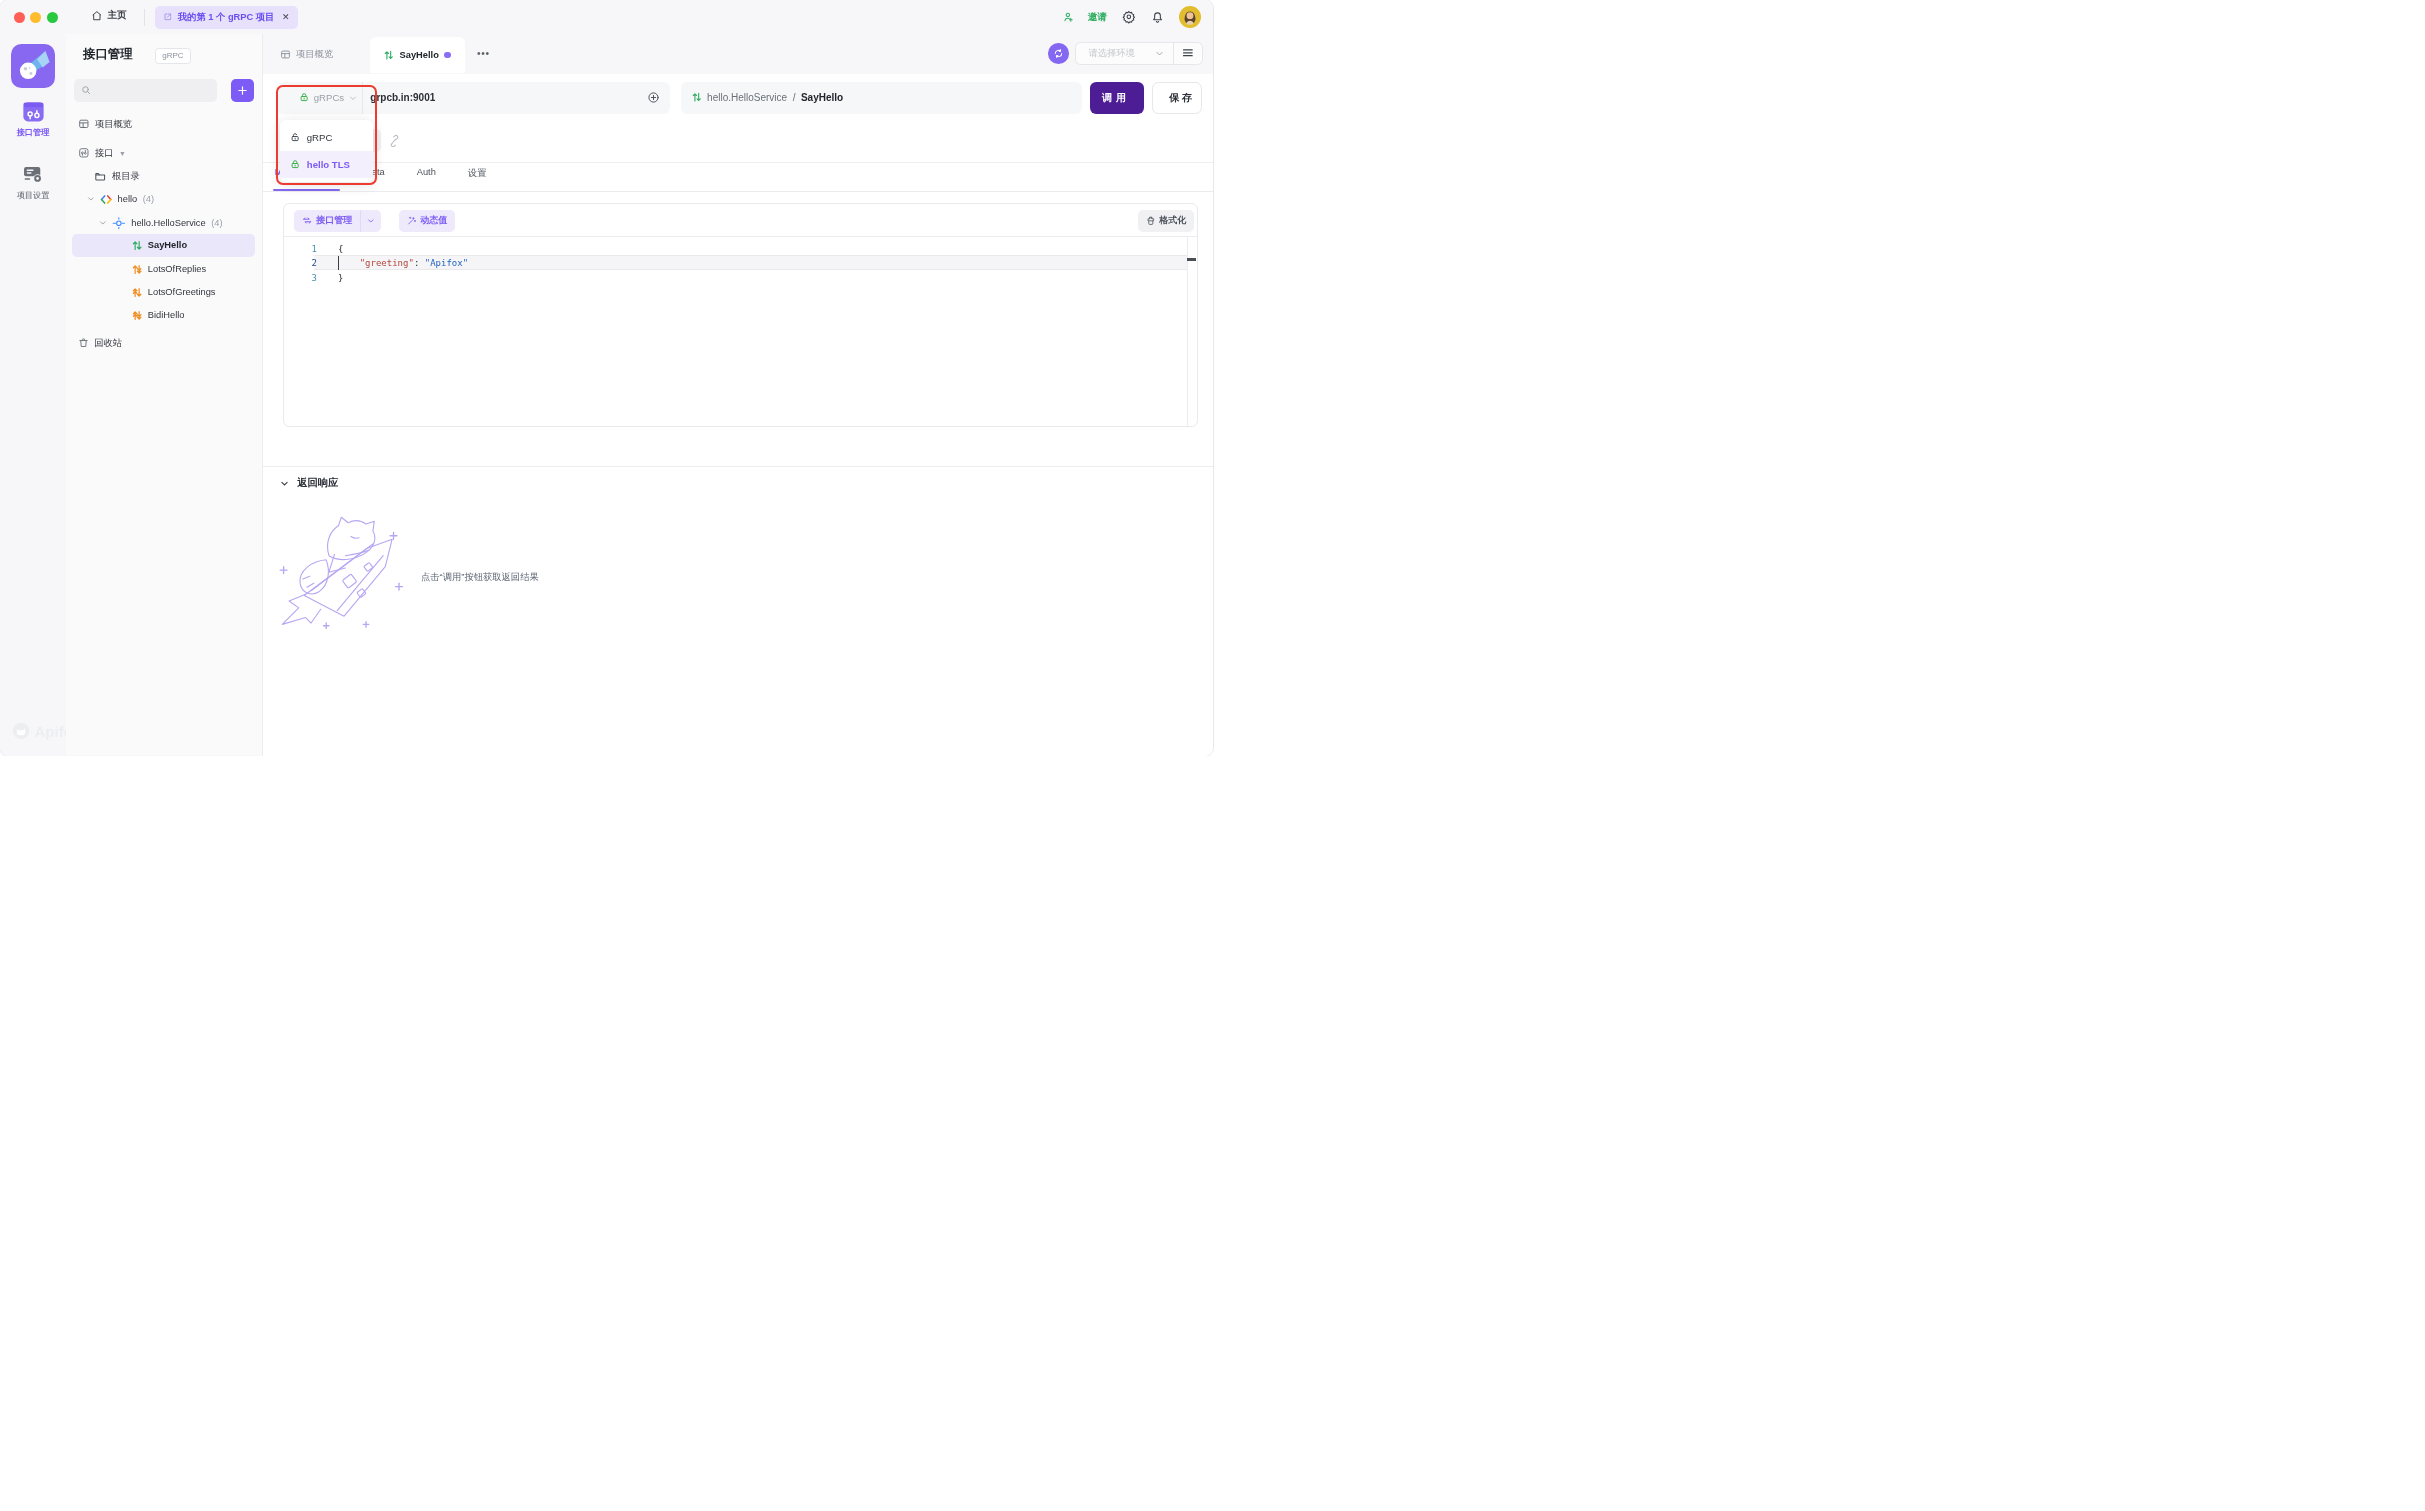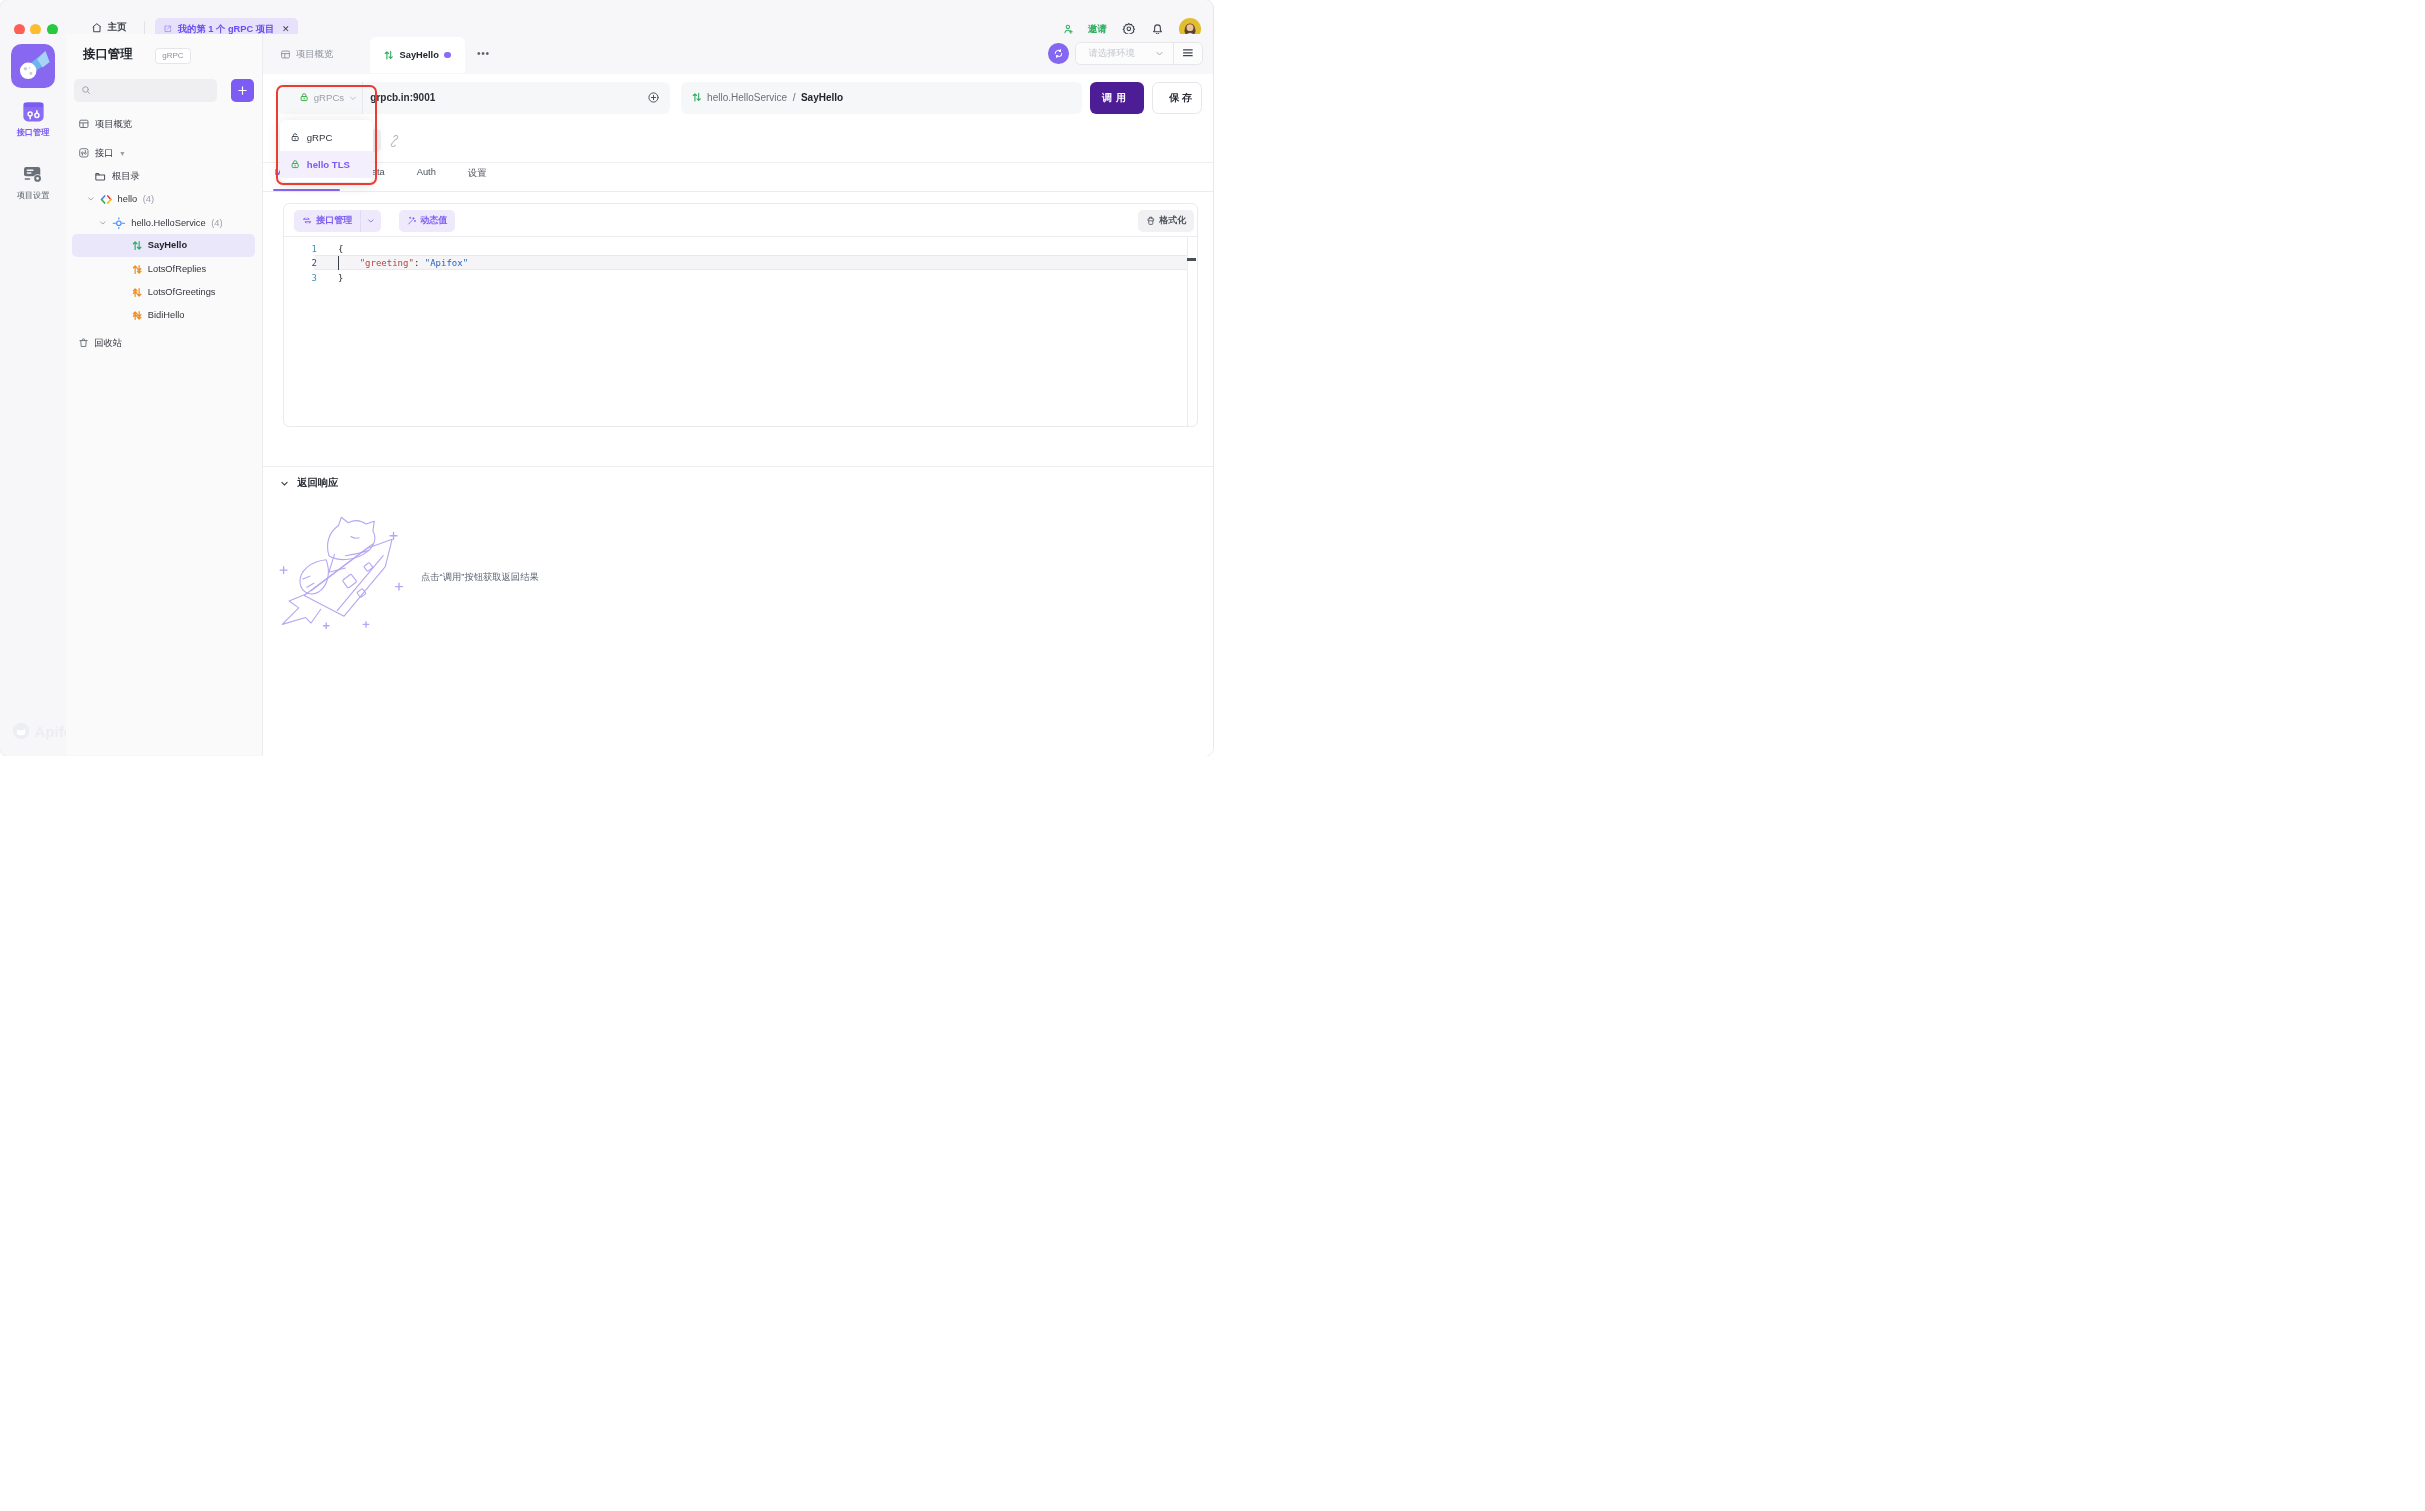--- a/index.html
+++ b/index.html
@@ -2,21 +2,21 @@
 <html style="font-size:11px"><head>
 <meta charset="utf-8">
 <style>
   html,body{margin:0;padding:0;background:#fff;}
   *{box-sizing:border-box;}
   .win{position:relative;width:1213px;height:756px;background:#f7f7f9;border-radius:8.2px;
        overflow:hidden;font-family:"Liberation Sans",sans-serif;color:#2b2f36;outline:0.7px solid #e8e8ea;}
   svg{display:block;}
 
   
-  .titlebar{position:absolute;left:0;top:12px;width:100%;height:34px;background:#f7f7f9;}
+  .titlebar{position:absolute;left:0;top:0;width:100%;height:34px;background:#f7f7f9;}
   .light{position:absolute;top:11.7px;width:11px;height:11px;border-radius:50%;}
   .home{position:absolute;left:91px;top:9px;display:flex;align-items:center;gap:4.8px;
         font-size:9.6px;color:#3a3f47;font-weight:600;}
   .tb-divider{position:absolute;left:144px;top:9px;width:0.7px;height:16.5px;background:#e3e3e7;}
   .proj-tab{position:absolute;left:155px;top:5.5px;height:23px;padding:0 8.2px;border-radius:4.8px;
         background:#e7e1fb;display:flex;align-items:center;gap:5px;font-size:9.3px;color:#6b4ef0;font-weight:600;}
   .proj-tab .x{color:#41454c;font-weight:400;font-size:9px;margin-left:2.7px;}
   .hdr-right{position:absolute;right:12.4px;top:0;height:34px;display:flex;align-items:center;gap:15px;}
   .invite{display:flex;align-items:center;gap:13px;color:#2fae62;font-size:9.6px;font-weight:600;}
 

